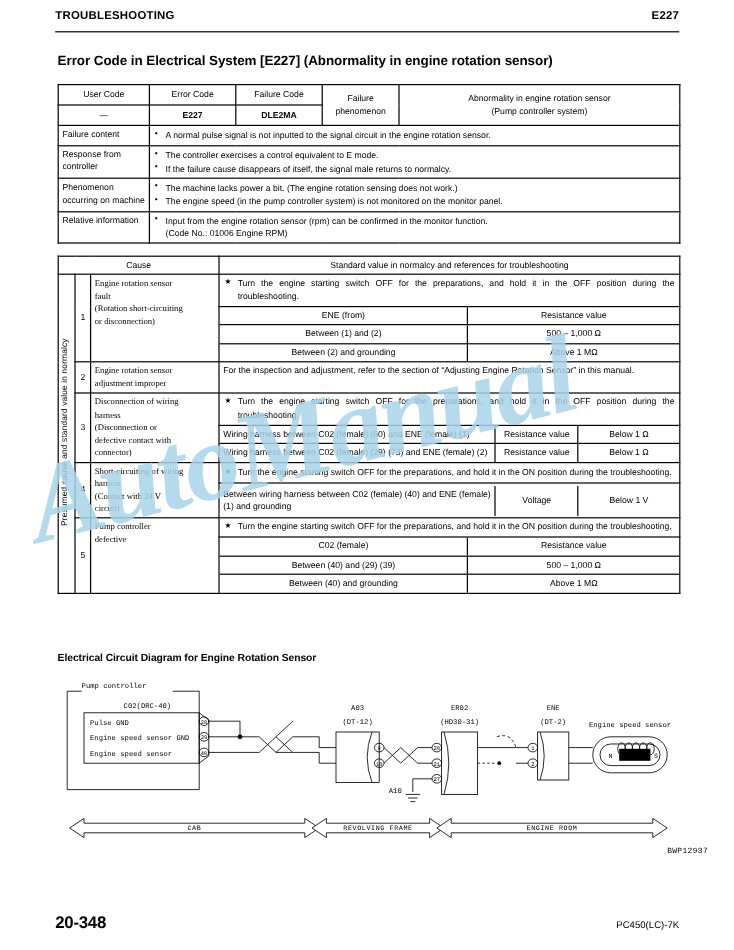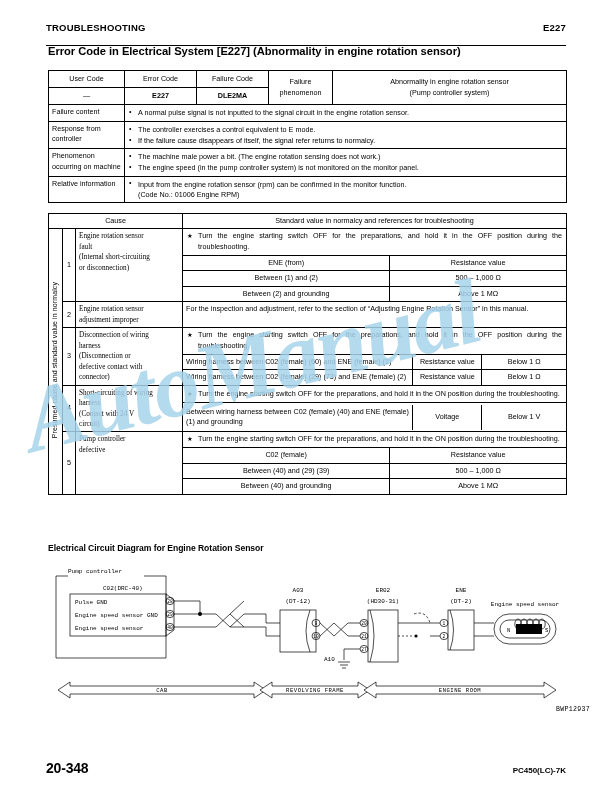--- a/index.html
+++ b/index.html
@@ -33,29 +33,29 @@
     opacity: .85;
     letter-spacing: -2px;
     transform: rotate(-14deg);
     white-space: nowrap;
   }
 
   
   .page-header {
     position: absolute;
     left: 46px;
-    top: 22px;
+    top: 8px;
     width: 520px;
     display: flex;
     justify-content: space-between;
     align-items: flex-end;
     font-size: 9.5px;
     font-weight: bold;
     letter-spacing: .2px;
-    padding-bottom: 12px;
+    padding-bottom: 7px;
     border-bottom: 1.6px solid #000;
   }
 
   .doc-title {
     position: absolute;
     left: 48px;
     top: 45px;
     width: 530px;
     font-size: 11.2px;
     font-weight: bold;
@@ -190,21 +190,21 @@
   .footer {
     position: absolute;
     left: 46px;
     top: 760px;
     width: 520px;
     display: flex;
     justify-content: space-between;
     align-items: baseline;
   }
   .pg-num { font-size: 14px; font-weight: bold; letter-spacing: -.2px; }
-  .model { font-size: 8px; font-weight: bold; }
+  .model { font-size: 8px; font-weight: normal; }
 </style>
 </head>
 <body>
 
 <div class="watermark">AutoManual</div>
 
 <div class="page-header">
   <span>TROUBLESHOOTING</span>
   <span>E227</span>
 </div>
@@ -246,30 +246,30 @@
           <li>A normal pulse signal is not inputted to the signal circuit in the engine rotation sensor.</li>
         </ul>
       </td>
     </tr>
 
     <tr>
       <td class="tl vtop">Response from controller</td>
       <td class="tl" colspan="4">
         <ul class="blist">
           <li>The controller exercises a control equivalent to E mode.</li>
-          <li>If the failure cause disappears of itself, the signal refer returns to normalcy.</li>
+          <li>If the failure cause disappears of itself, the signal male returns to normalcy.</li>
         </ul>
       </td>
     </tr>
 
     <tr>
       <td class="tl vtop">Phenomenon occurring on machine</td>
       <td class="tl" colspan="4">
         <ul class="blist">
-          <li>The machine male power a bit. (The engine rotation sensing does not work.)</li>
+          <li>The machine lacks power a bit. (The engine rotation sensing does not work.)</li>
           <li>The engine speed (in the pump controller system) is not monitored on the monitor panel.</li>
         </ul>
       </td>
     </tr>
 
     <tr>
       <td class="tl vtop">Relative information</td>
       <td class="tl" colspan="4">
         <ul class="blist">
           <li>
@@ -296,21 +296,21 @@
     </tr>
 
     <tr>
       <td class="vertical-head" rowspan="9">
         <span>Presumed cause and standard value in normalcy</span>
       </td>
       <td class="numcol" rowspan="2">1</td>
       <td class="tl vtop causecol" rowspan="2">
         <div>Engine rotation sensor</div>
         <div>fault</div>
-        <div>(Internal short-circuiting</div>
+        <div>(Rotation short-circuiting</div>
         <div>or disconnection)</div>
       </td>
       <td class="star-row">
         <span class="star-txt">Turn the engine starting switch OFF for the preparations, and hold it in the OFF position during the troubleshooting.</span>
       </td>
     </tr>
     <tr>
       <td class="nested-cell">
         <table class="inner-tbl">
           <colgroup>

